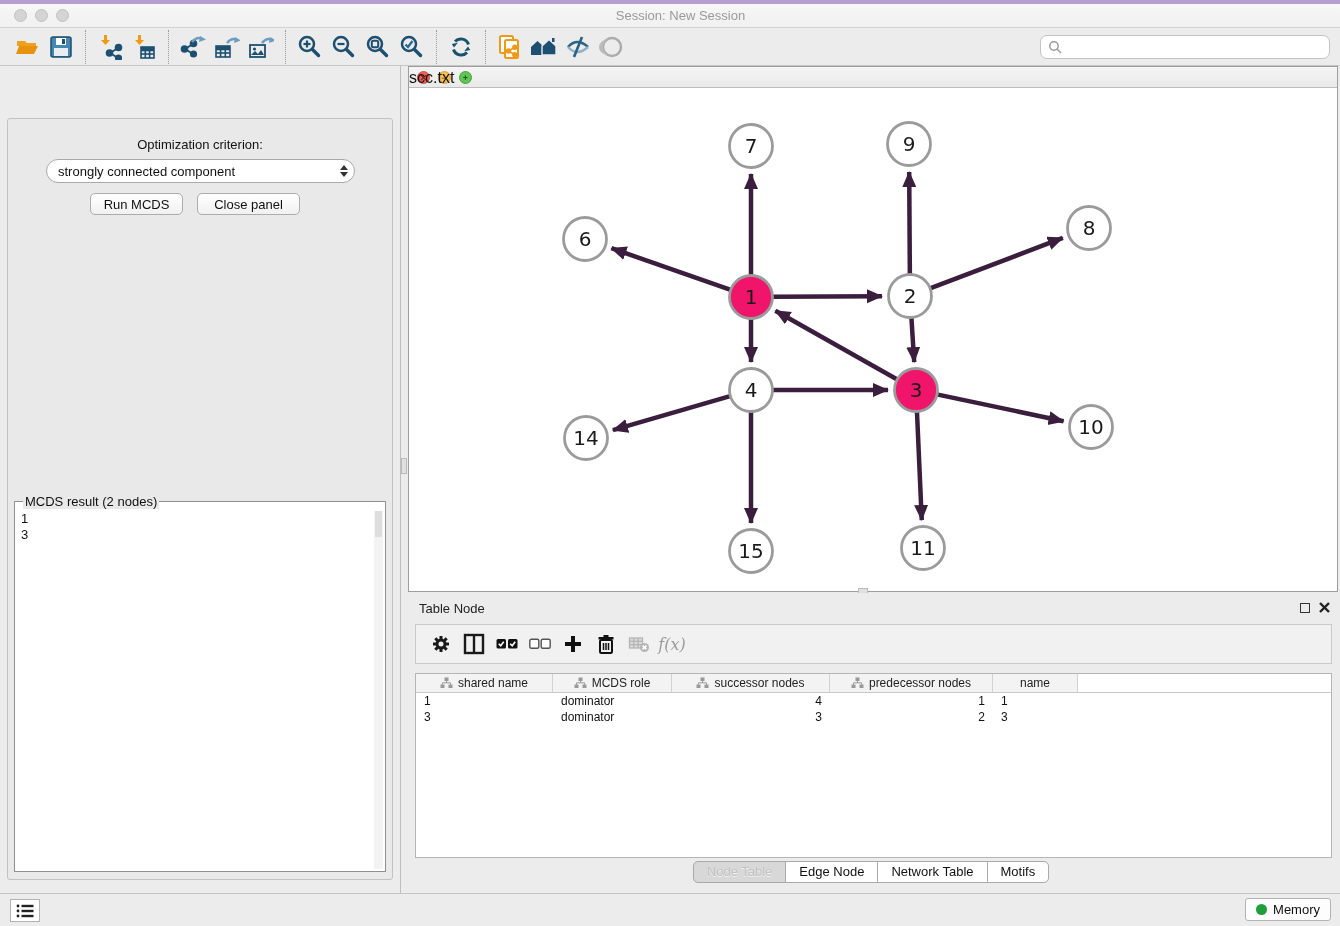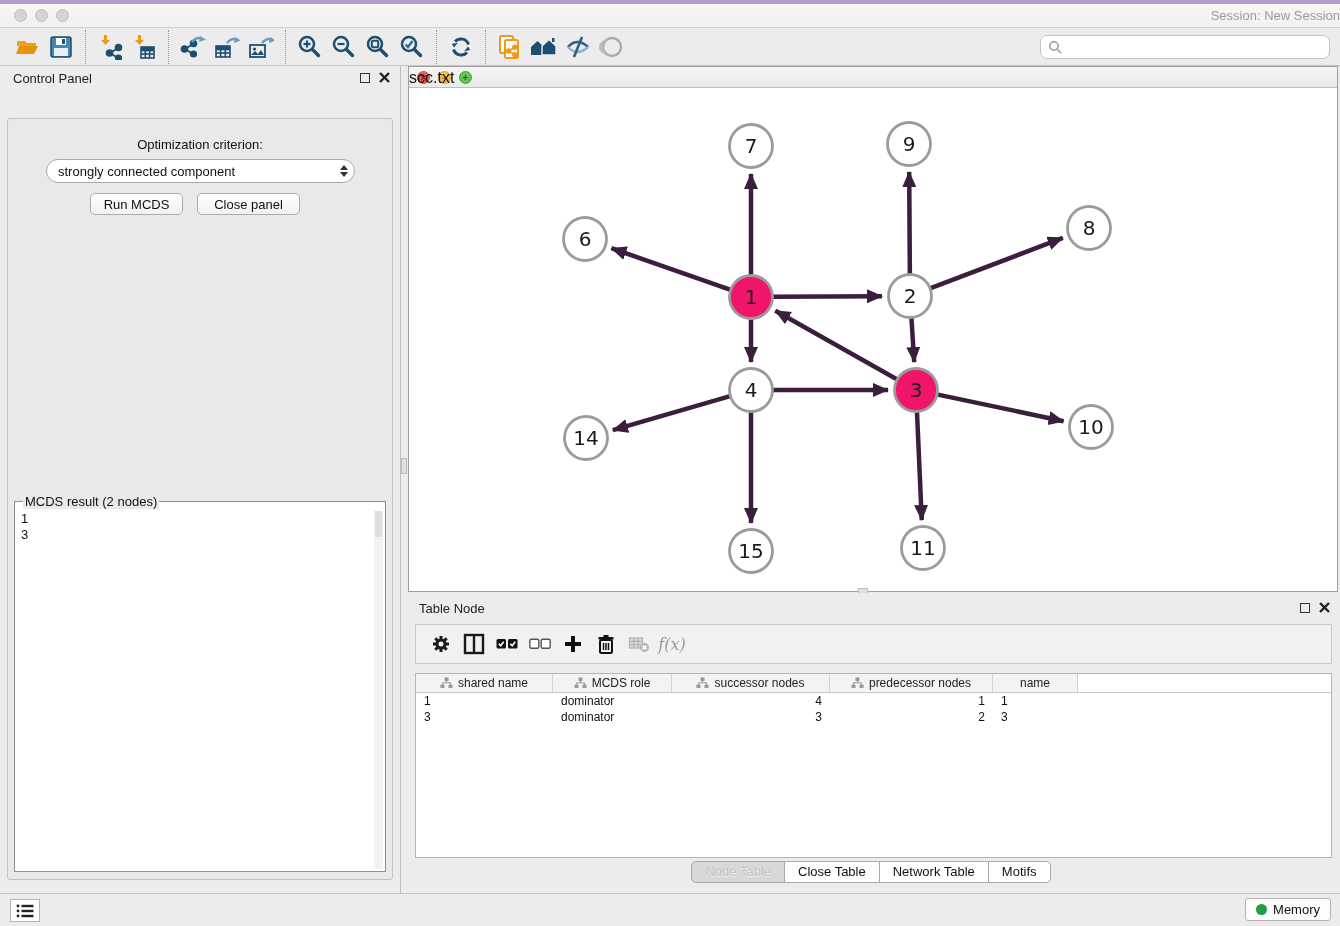--- a/index.html
+++ b/index.html
@@ -6,21 +6,21 @@
   html,body { width:1340px; height:926px; overflow:hidden; }
   body { font-family:"Liberation Sans", sans-serif; background:#ececec; position:relative; color:#111; }
 
   
   .accent-strip { position:absolute; left:0; top:0; width:1340px; height:4px; background:#b49fd0; }
   .titlebar { position:absolute; left:0; top:4px; width:1340px; height:24px;
     background:linear-gradient(#f7f7f7,#f0f0f0); border-bottom:1px solid #d2d2d2; }
   .tl-group { position:absolute; left:14px; top:5px; display:flex; gap:8px; }
   .tl { width:13px; height:13px; border-radius:50%; background:#d4d4d4; border:1px solid #c0c0c0; position:relative; }
   .win-title { position:absolute; left:0; right:0; top:0; height:16px; line-height:24px;
-    text-align:right; font-size:13px; color:#9a9a9a;margin-left:21px; }
+    text-align:center; font-size:13px; color:#9a9a9a;margin-left:21px; }
 
   
   .toolbar { position:absolute; left:0; top:28px; width:1340px; height:38px; background:#ececec;
     border-bottom:1px solid #c6c6c6; display:flex; align-items:center; padding-left:10px; }
   .tbtn { width:34px; height:32px; display:flex; align-items:center; justify-content:center; }
   .tsep { height:34px; border-left:1px dotted #9a9a9a; margin:0 7px; }
   .search { position:absolute; right:10px; top:7px; width:290px; height:24px; background:#fff;
     border:1px solid #c3c3c3; border-radius:7px; display:flex; align-items:center; padding:0 7px; }
   .search input { border:none; outline:none; flex:1; font-size:13px; font-family:"Liberation Sans",sans-serif; background:transparent; }
 
@@ -266,30 +266,20 @@
   <div class="search">
     <svg width="15" height="15">
         <circle cx="6" cy="6" r="4.2" stroke="#9a9a9a" stroke-width="1.5" fill="none"></circle>
         <line x1="9.2" y1="9.2" x2="13" y2="13" stroke="#9a9a9a" stroke-width="1.5"></line>
       </svg>
     <input placeholder="" style="">
   </div>
 </div>
 
 <div class="control-panel">
-  <div class="cp-header">
-    <span class="panel-title">Control Panel</span>
-    <span class="panel-icons">
-      <span class="float-ic"></span>
-      <svg width="11" height="11">
-          <line x1="1" y1="1" x2="10" y2="10" stroke="#222" stroke-width="2.4"></line>
-          <line x1="10" y1="1" x2="1" y2="10" stroke="#222" stroke-width="2.4"></line>
-        </svg>
-    </span>
-  </div>
   <div class="cp-box">
     <div class="opt-label">Optimization criterion:</div>
     <div class="combo">
       <span>strongly connected component</span>
       <span class="arrows">
           <i class="up"></i>
           <i class="dn"></i>
         </span>
     </div>
     <div class="btn" style="left:82px; top:74px; width:93px;">Run MCDS</div>
@@ -543,21 +533,21 @@
           <div class="cell" style="width: 137px; text-align: left;">3</div>
           <div class="cell" style="width: 119px; text-align: left;">dominator</div>
           <div class="cell" style="width: 158px; text-align: right;">3</div>
           <div class="cell" style="width: 163px; text-align: right;">2</div>
           <div class="cell" style="width: 85px; text-align: left;">3</div>
         </div>
       </div>
   </div>
   <div class="tp-tabs" id="tp-tabs">
       <div class="tab sel">Node Table</div>
-      <div class="tab">Close Table</div>
+      <div class="tab">Edge Node</div>
       <div class="tab">Network Table</div>
       <div class="tab">Motifs</div>
     </div>
 </div>
 
 <div class="status-bar">
   <div class="list-btn">
     <svg width="20" height="16">
         <g fill="#222">
           <circle cx="3" cy="3" r="1.4"></circle>

